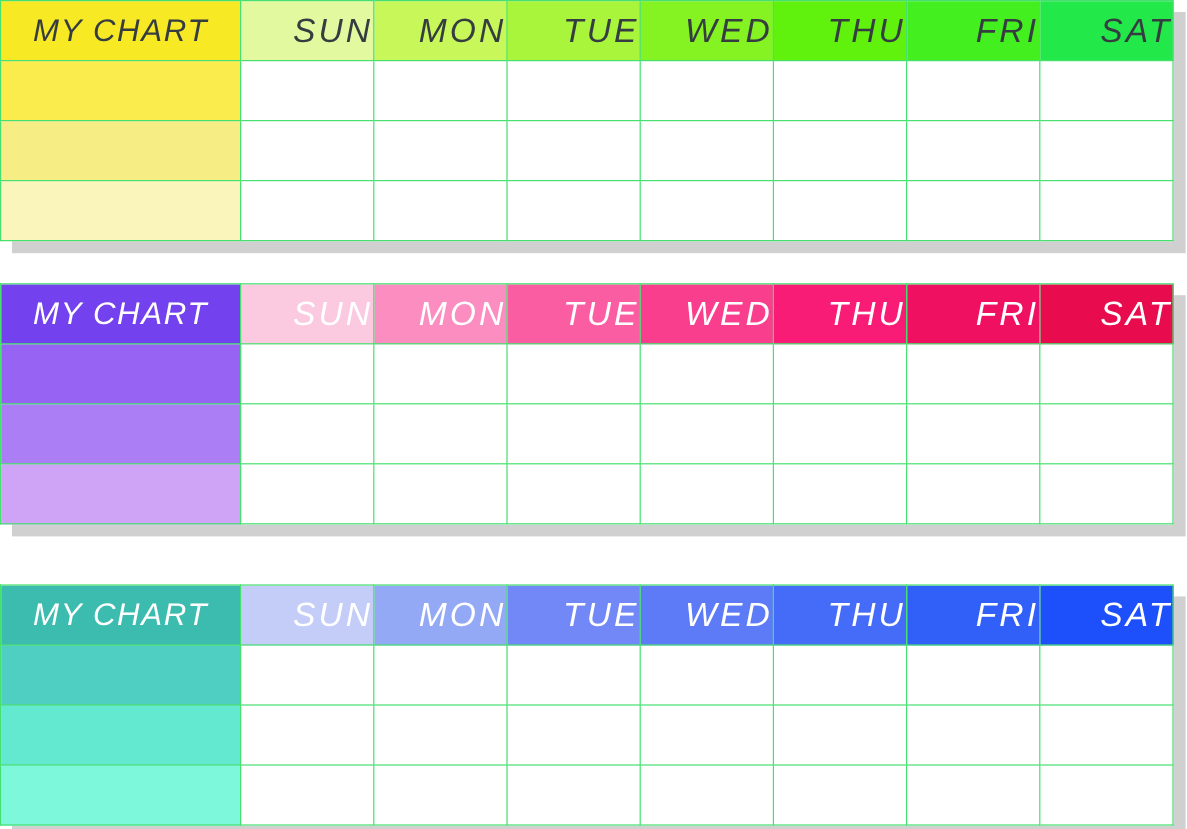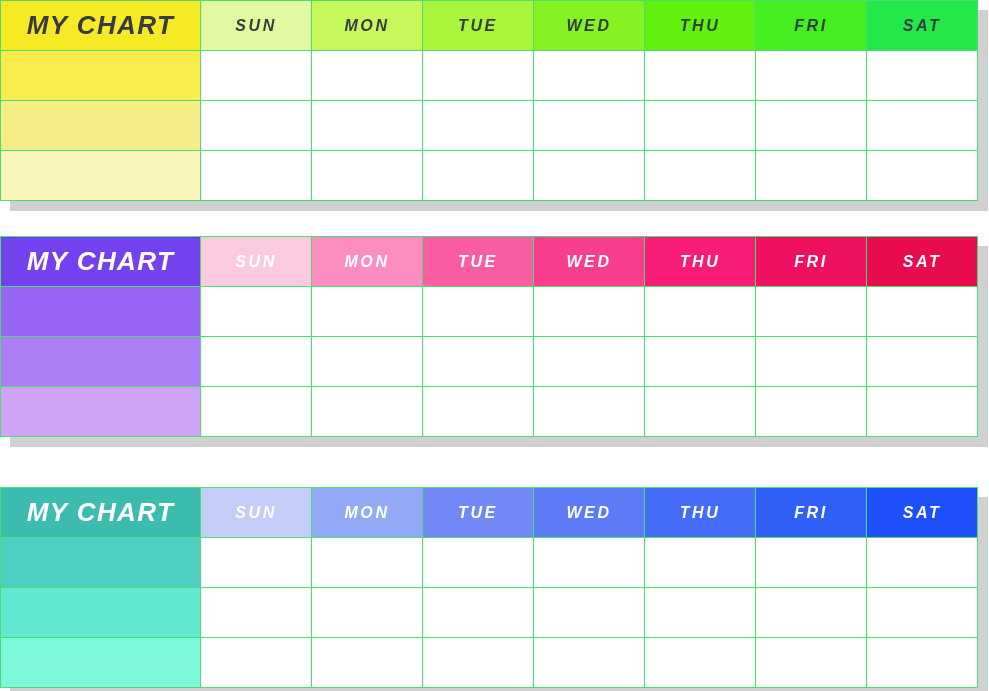--- a/index.html
+++ b/index.html
@@ -56,35 +56,36 @@
 
   
   col.c-label { width: 200px; }
   col.c-day   { width: 111px; }
 
   
   .hdr {
     height: 48px;
     text-align: center;
     vertical-align: middle;
-    font-weight: bold;
+    font-weight: normal;
     font-style: italic;
     font-size: 25px;
     letter-spacing: 2.2px;
     white-space: nowrap;
     font-stretch: condensed;
     transform: none;
   }
   .hdr-label {
     font-size: 26px;
     letter-spacing: 1.4px;
   }
   .hdr-day {
-    font-size: 16px;
+    font-size: 28px;
     letter-spacing: 2.6px;
+    text-align: right;
   }
 
   
   .ink-dark .hdr { color: #363d40; }
   
   .ink-light .hdr { color: #ffffff; }
 
   
   .cell-empty { background: #ffffff; }
   .cell-label { }

